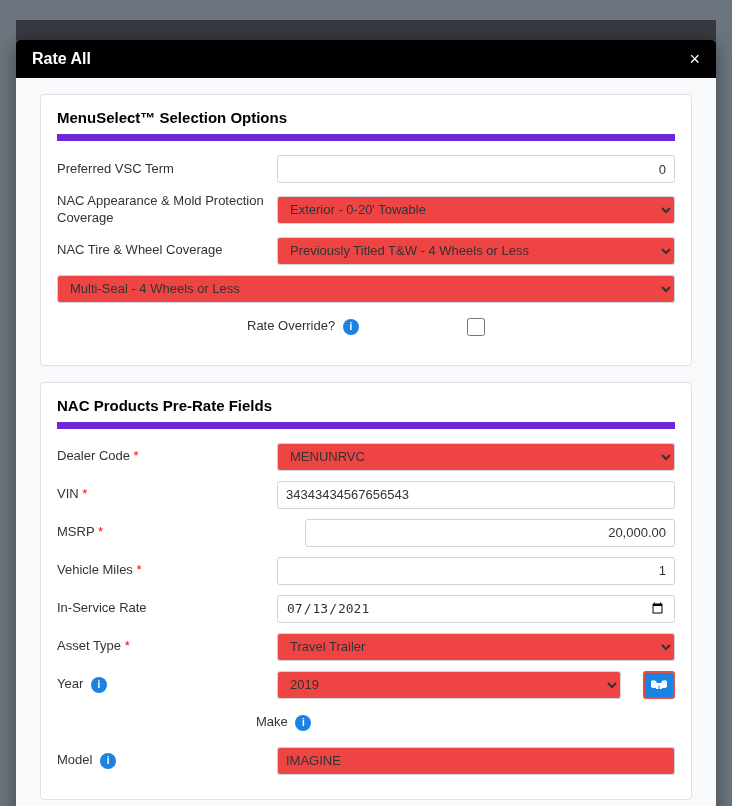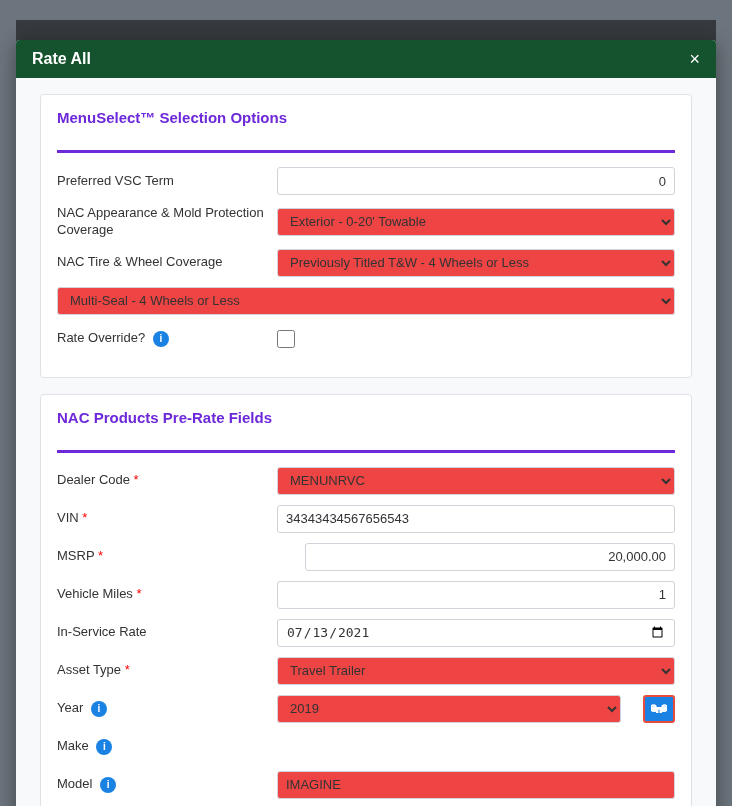--- a/index.html
+++ b/index.html
@@ -23,21 +23,21 @@
       padding: 20px 0;
     }
     .modal {
       background: #fff;
       width: 700px;
       border-radius: 4px;
       overflow: hidden;
       box-shadow: 0 4px 20px rgba(0,0,0,0.4);
     }
     .modal-header {
-      background: #14532d;
+      background: #000000;
       color: #fff;
       padding: 10px 16px;
       display: flex;
       align-items: flex-end;
       justify-content: space-between;
     }
     .modal-header-title {
       font-size: 16px;
       font-weight: bold;
     }
@@ -56,30 +56,31 @@
     .section {
       background: #fff;
       border: 1px solid #dee2e6;
       border-radius: 4px;
       padding: 14px 16px;
       margin-bottom: 16px;
     }
     .section-title {
       font-size: 15px;
       font-weight: bold;
-      color: #6d28d9;
+      color: #000000;
       margin-bottom: 14px;
-      padding-bottom: 24px;
-      border-bottom: 3px solid #6d28d9;
+      padding-bottom: 8px;
+      border-bottom: 7px solid #6d28d9;
     }
     .form-row {
       display: flex;
       align-items: center;
       margin-bottom: 10px;
       min-height: 28px;
+      justify-content: center;
     }
     .form-label {
       width: 220px;
       min-width: 220px;
       color: #333;
       font-size: 13px;
       line-height: 1.3;
       padding-right: 10px;
     }
     .form-label .required {

